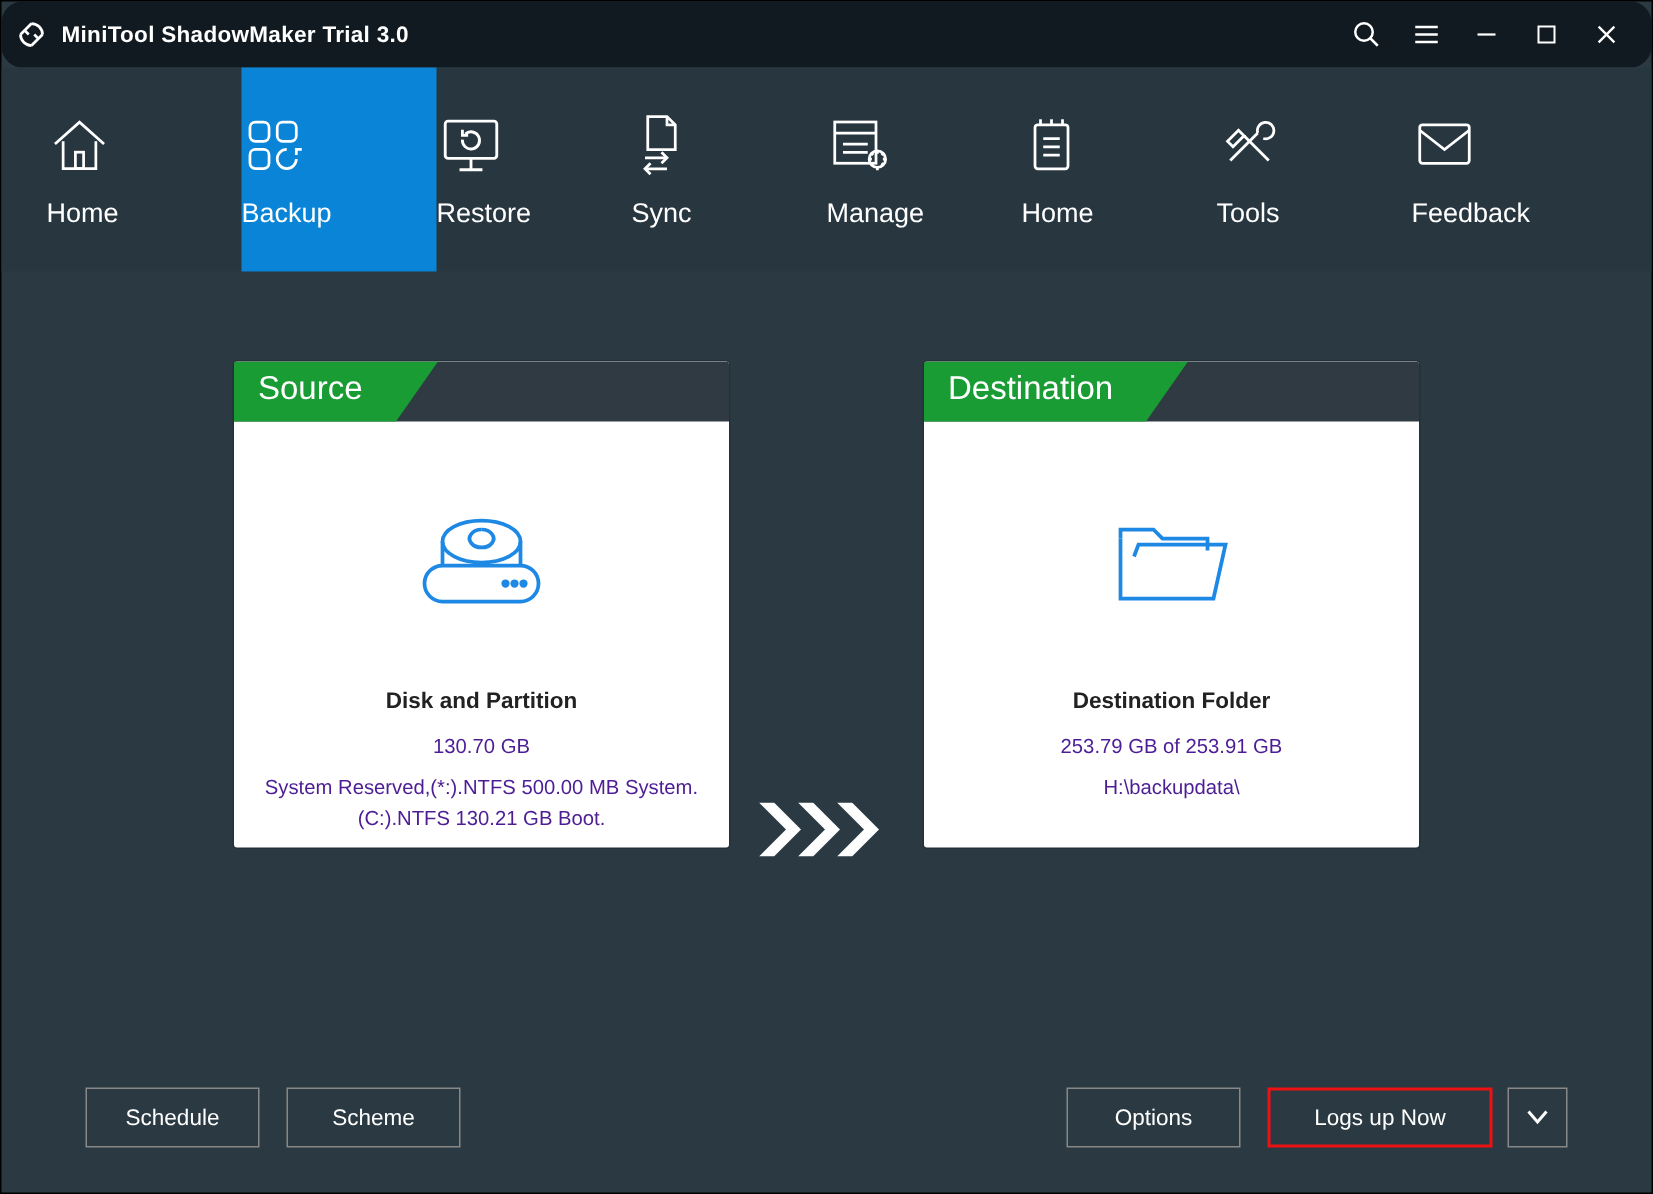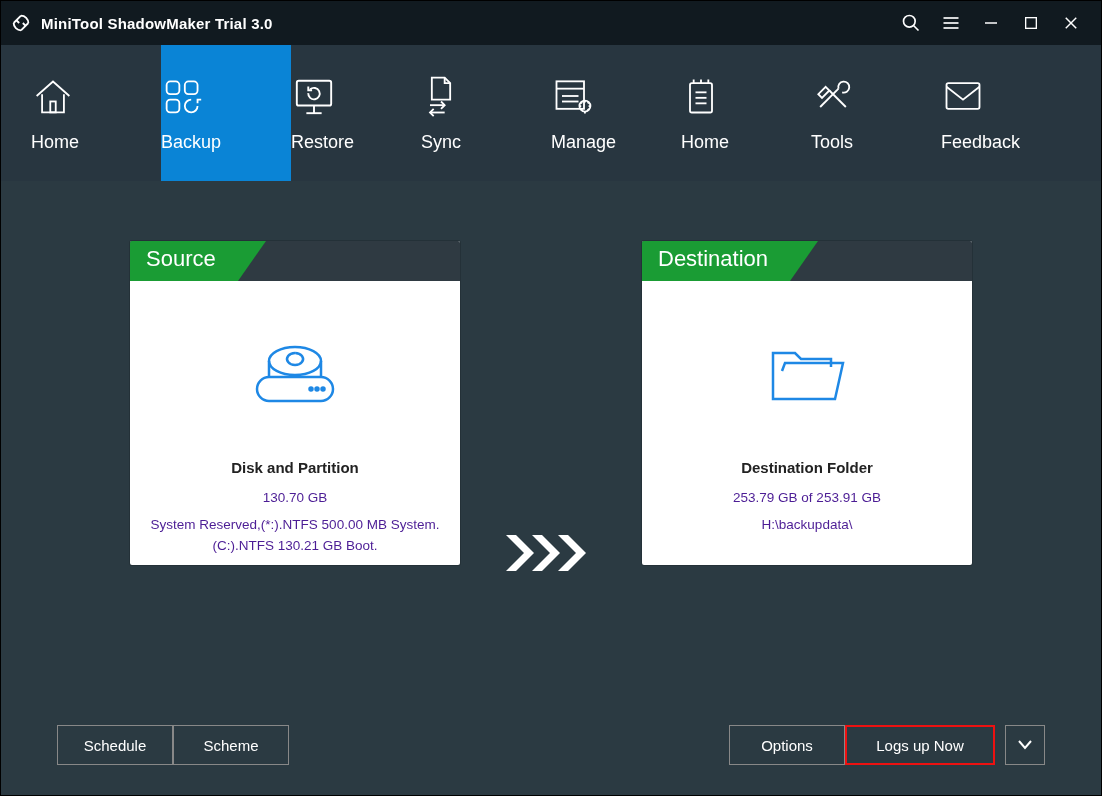--- a/index.html
+++ b/index.html
@@ -18,20 +18,21 @@
     display: flex;
     flex-direction: column;
   }
   .titlebar {
     height: 44px;
     background: #111a20;
     display: flex;
     align-items: center;
     padding: 0 10px 0 8px;
     color: #fff;
+    border-radius: 14px;
   }
   .titlebar .logo {
     width: 24px; height: 24px;
     display: flex; align-items: center; justify-content: center;
     margin-right: 8px;
   }
   .titlebar .title {
     font-size: 15px;
     font-weight: 600;
     letter-spacing: .2px;
@@ -66,21 +67,21 @@
     background: #0a84d6;
   }
   .nav-icon { height: 44px; display:flex; align-items:center; justify-content:center;}
   .nav-label { font-size: 18px; }
   .content {
     flex: 1;
     display: flex;
     align-items: flex-start;
     justify-content: center;
     padding-top: 60px;
-    gap: 46px;
+    gap: 20px;
   }
   .card-wrap { width: 330px; }
   .card {
     width: 330px;
     background: #fff;
     color: #000;
     border-radius: 2px;
     overflow: hidden;
     box-shadow: 0 0 0 1px rgba(0,0,0,.15);
   }
@@ -119,20 +120,21 @@
     margin-top: 170px;
     display: flex;
     gap: -4px;
   }
   .arrows svg { display:block; }
   .footer {
     height: 100px;
     display: flex;
     align-items: center;
     padding: 0 56px;
+    gap: 18px;
   }
   .btn {
     height: 40px;
     min-width: 116px;
     padding: 0 22px;
     border: 1px solid #888;
     background: transparent;
     color: #fff;
     font-size: 15px;
     display: flex;

